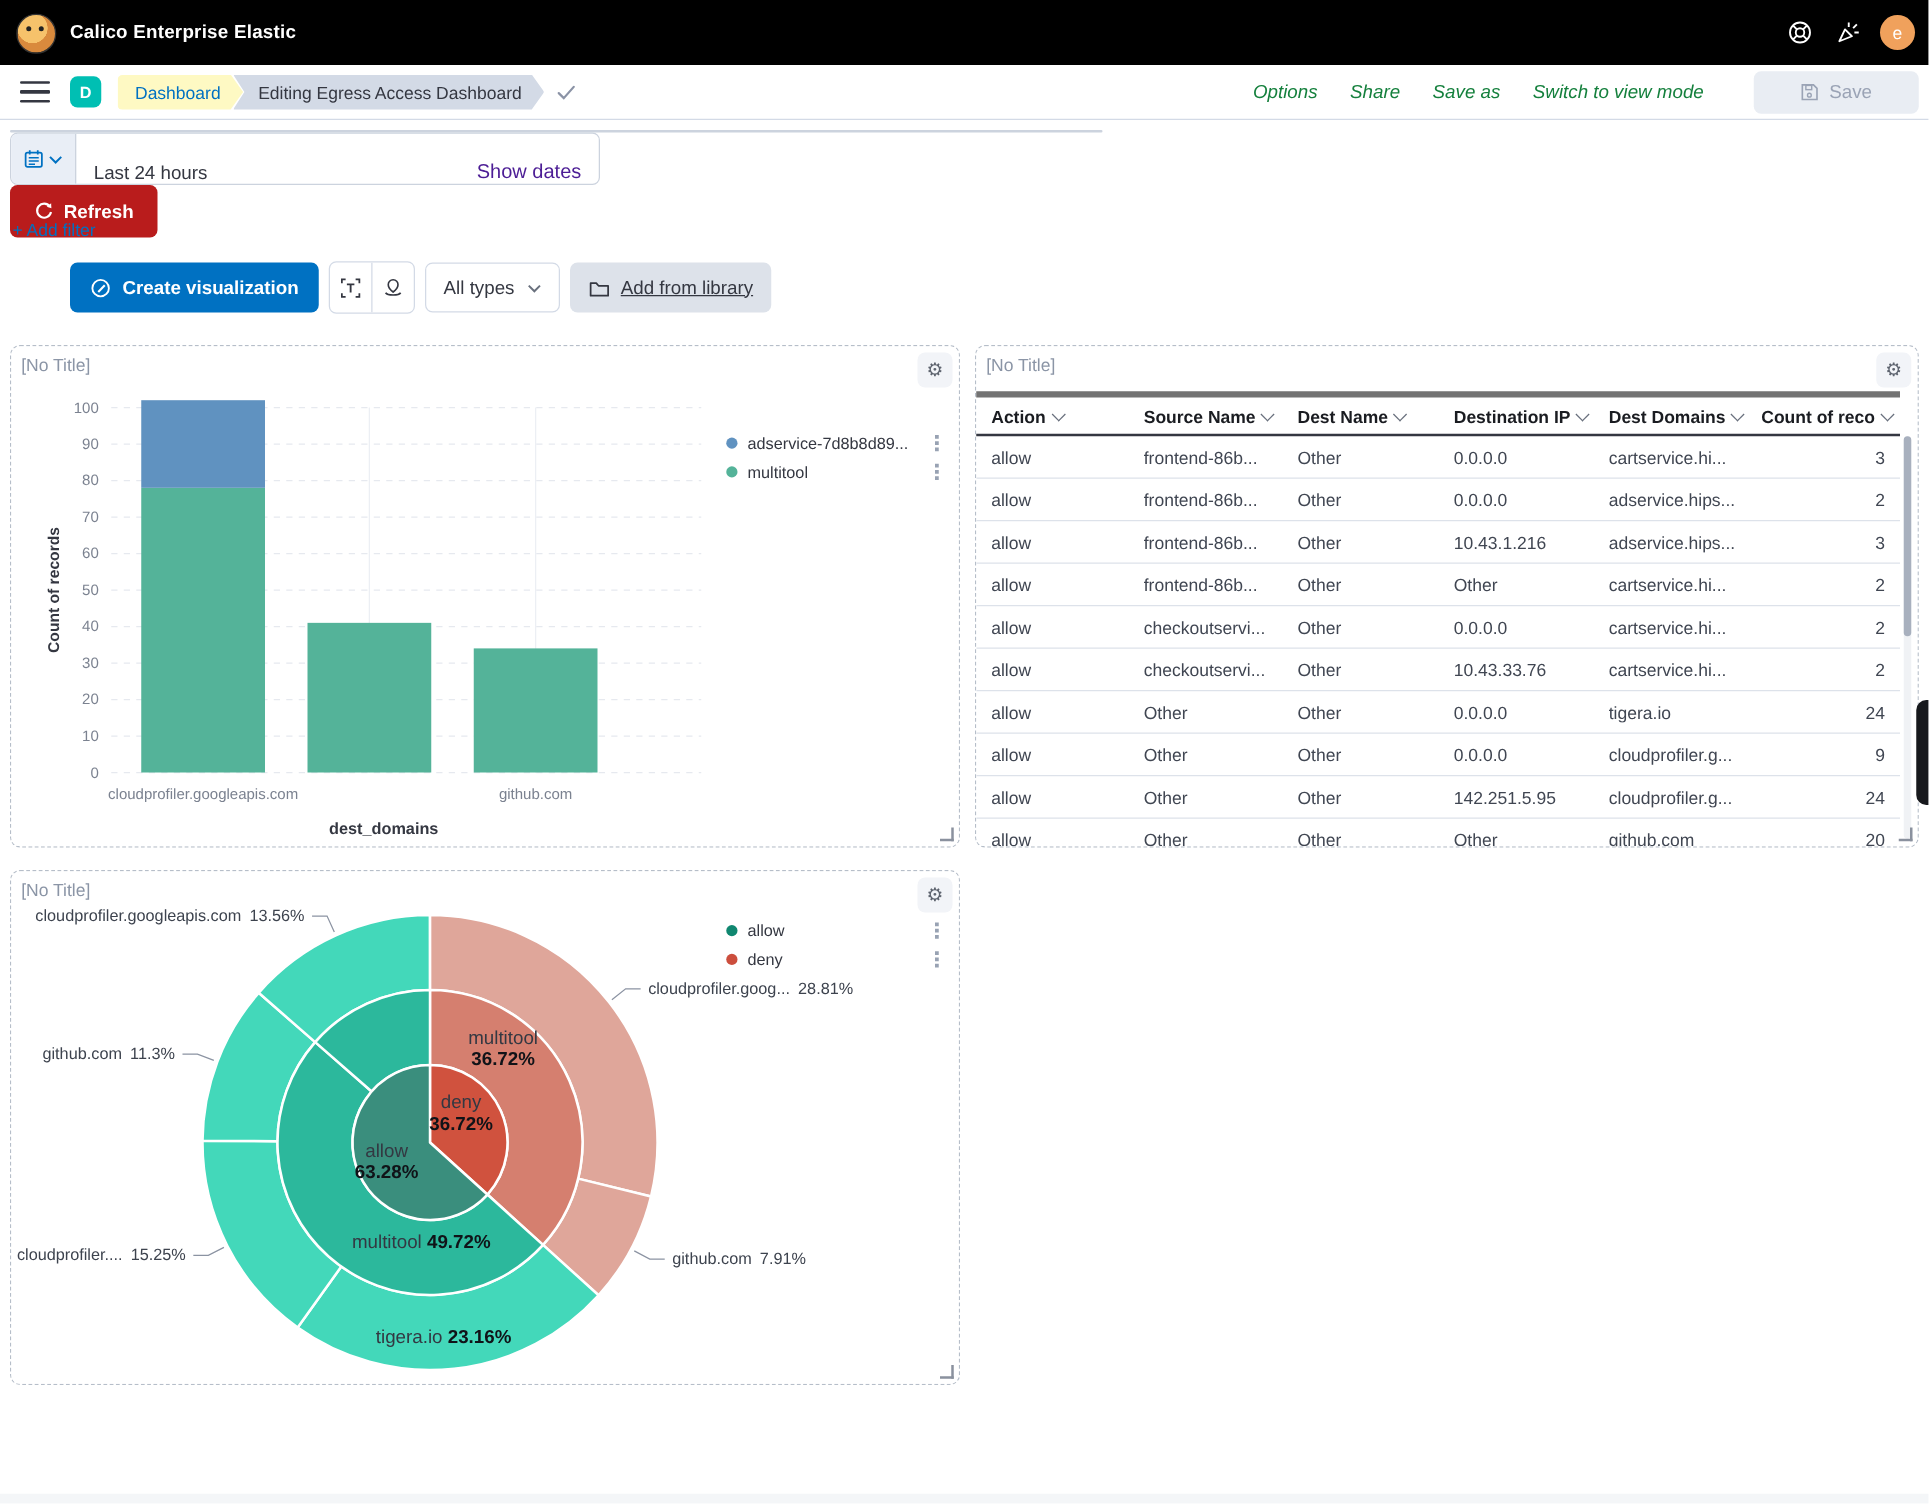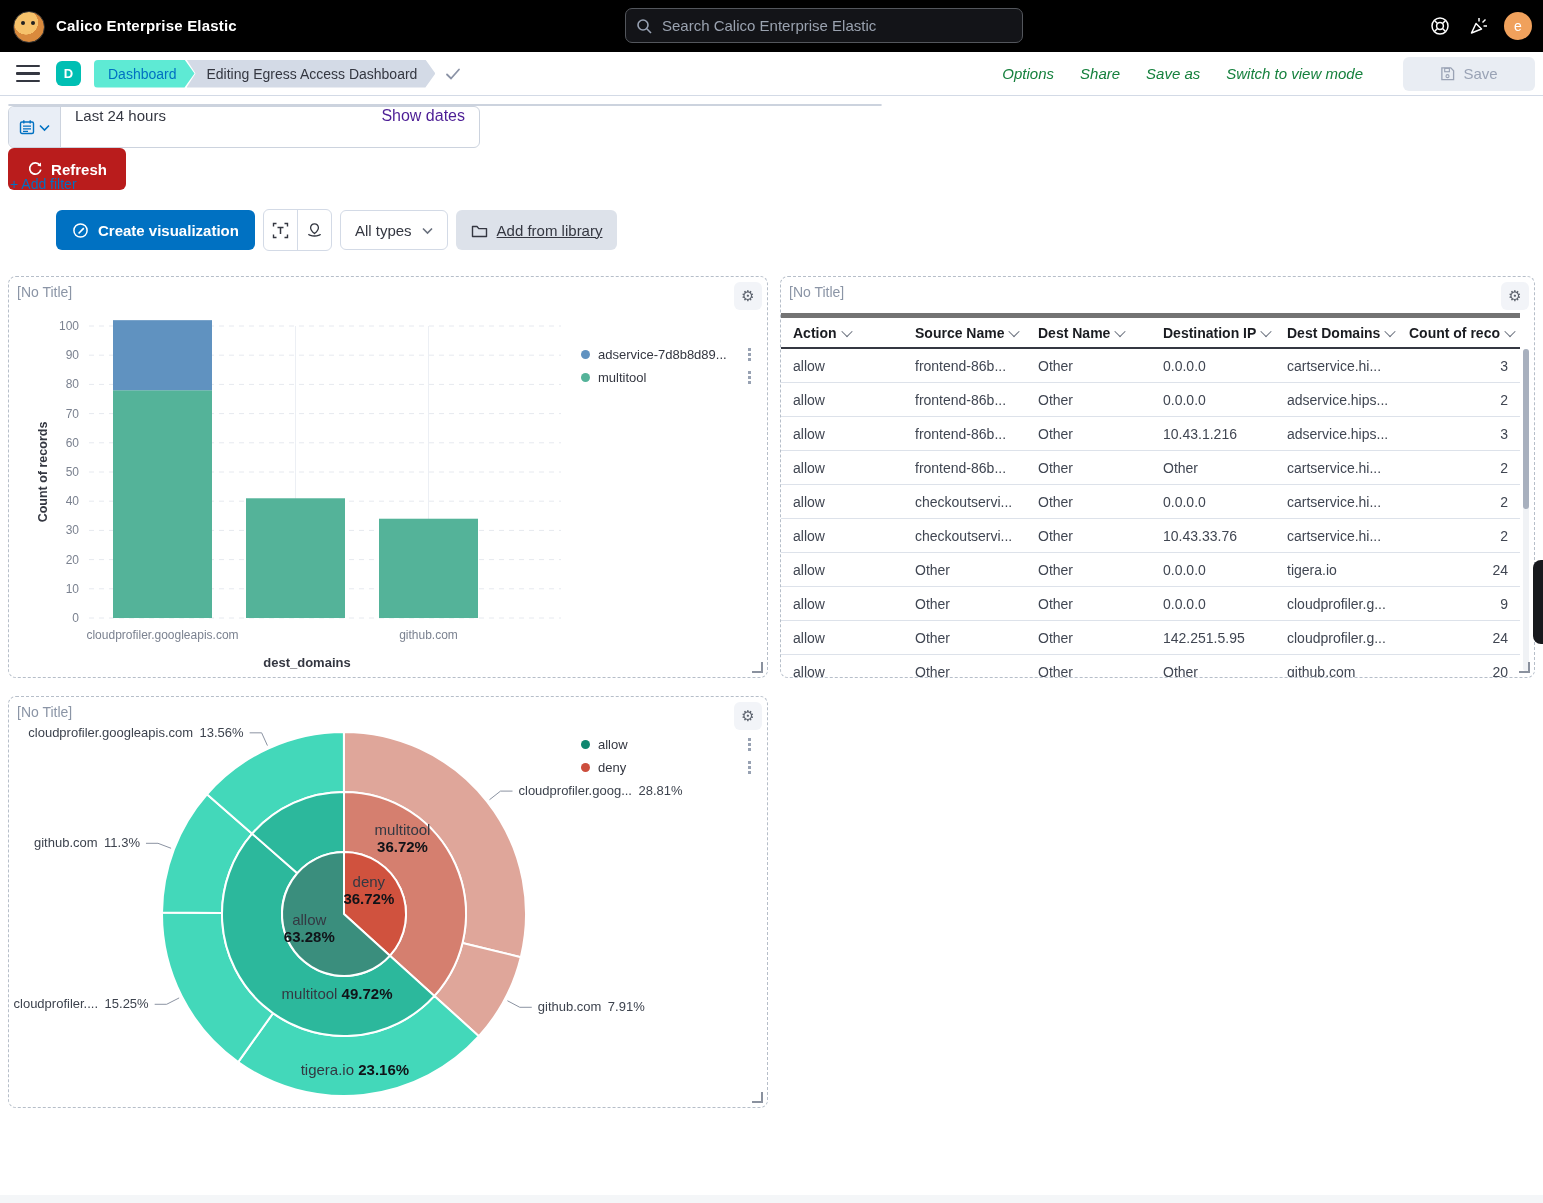--- a/index.html
+++ b/index.html
@@ -17,37 +17,37 @@
   .topsearch input{flex:1;background:transparent;border:0;outline:none;color:#c6ccd5;font-size:15px;font-family:inherit;}
   .topsearch input::placeholder{color:#9aa2af;}
   .topicon{position:absolute;top:15px;width:22px;height:22px;cursor:pointer;}
   .avatar{position:absolute;left:1504px;top:12px;width:28px;height:28px;border-radius:50%;background:#f0a15c;color:#fff;display:flex;align-items:center;justify-content:center;font-size:14px;}
   
   .navbar{position:absolute;left:0;top:52px;width:100%;height:44px;background:#fff;border-bottom:1px solid #d3dae6;display:flex;align-items:center;box-sizing:border-box;padding:0 8px 0 16px;}
   .hamburger{width:24px;height:18px;display:flex;flex-direction:column;justify-content:space-between;cursor:pointer;margin-right:16px;}
   .hamburger i{display:block;height:2.4px;background:#343741;border-radius:1px;}
   .appbadge{width:25px;height:25px;border-radius:6px;background:#00bfb3;color:#fff;font-weight:bold;font-size:13px;display:flex;align-items:center;justify-content:center;margin-right:13px;}
   .crumb{height:28px;display:flex;align-items:center;font-size:14px;padding:0 18px 0 14px;}
-  .crumb1{background:#5eead4;color:#0071c2;border-radius:4px 0 0 4px;clip-path:polygon(0 0,calc(100% - 10px) 0,100% 50%,calc(100% - 10px) 100%,0 100%);cursor:pointer;}
+  .crumb1{background:#fef9c3;color:#0071c2;border-radius:4px 0 0 4px;clip-path:polygon(0 0,calc(100% - 10px) 0,100% 50%,calc(100% - 10px) 100%,0 100%);cursor:pointer;}
   .crumb2{background:#d3dae6;color:#343741;margin-left:-8px;padding-left:20px;clip-path:polygon(0 0,calc(100% - 10px) 0,100% 50%,calc(100% - 10px) 100%,0 100%,9px 50%);}
   .crumb-check{margin-left:10px;cursor:default;}
   .nav-actions{margin-left:auto;display:flex;align-items:center;gap:26px;}
   .navlink{color:#15803d;font-size:15px;cursor:pointer;white-space:nowrap;font-style:italic;}
   .save-btn{margin-left:14px;height:34px;min-width:104px;background:#e9edf3;border-radius:6px;color:#9aa3b5;font-size:15px;display:flex;align-items:center;justify-content:center;gap:8px;cursor:not-allowed;padding:0 14px;}
   
   .querybar{position:absolute;left:8px;top:104px;right:6px;height:58px;display:flex;flex-direction:column;}
   .qgroup{display:flex;border:1px solid #ccd3de;border-radius:6px;overflow:hidden;background:#fff;height:42px;box-sizing:border-box;}
   .qsaved{width:49px;background:#e9eef6;border-right:1px solid #ccd3de;display:flex;align-items:center;justify-content:center;gap:4px;cursor:pointer;}
   .qsearch{flex:1;display:flex;align-items:center;}
   .qsearch input{flex:1;border:0;outline:none;font-size:15px;padding:0 14px;font-family:inherit;color:#343741;}
   .qsearch input::placeholder{color:#69707d;}
   .kql{width:40px;height:100%;background:#e9eef6;border-left:1px solid #ccd3de;display:flex;align-items:center;justify-content:center;font-size:13px;color:#39404a;cursor:pointer;}
   .qspacer{width:8px;flex:0 0 auto;}
   .qcal{width:51px;background:#e9eef6;border-right:1px solid #ccd3de;display:flex;align-items:center;justify-content:center;gap:4px;cursor:pointer;}
-  .qdate{display:flex;align-items:flex-start;flex:1;padding:0 14px;gap:26px;cursor:pointer;}
+  .qdate{display:flex;align-items:flex-end;flex:1;padding:0 14px;gap:26px;cursor:pointer;}
   .qdate .range{font-size:15px;color:#343741;flex:1;}
   .showdates{color:#4c1d95;font-size:16px;cursor:pointer;white-space:nowrap;}
   .refresh-btn{width:118px;height:42px;border-radius:6px;background:#b91c1c;color:#fff;font-size:15px;font-weight:bold;display:flex;align-items:center;justify-content:center;gap:8px;cursor:pointer;flex:0 0 auto;}
   .grp-search{flex:1 1 auto;max-width:874px;}
   .grp-date{width:472px;flex:0 0 auto;}
   
   .filterrow{position:absolute;left:10px;top:156px;height:24px;display:flex;align-items:center;gap:10px;flex-direction:column;}
   .filterdash{width:9px;height:2px;background:#98a2b3;}
   .addfilter{color:#0071c2;font-size:14px;cursor:pointer;}
   
@@ -86,27 +86,20 @@
   text{font-family:"Liberation Sans","DejaVu Sans",sans-serif;}
 </style>
 </head>
 <body>
 
 <div class="stage">
 
   <div class="topbar">
     <div class="logo"></div>
     <div class="topbar-title">Calico Enterprise Elastic</div>
-    <div class="topsearch">
-      <svg width="16" height="16" viewBox="0 0 16 16">
-          <circle cx="7" cy="7" r="5" fill="none" stroke="#98a2b3" stroke-width="1.6"></circle>
-          <line x1="10.8" y1="10.8" x2="15" y2="15" stroke="#98a2b3" stroke-width="1.6"></line>
-        </svg>
-      <input placeholder="Search Calico Enterprise Elastic" style="">
-    </div>
     <svg class="topicon" style="left:1429px" viewBox="0 0 22 22">
       <circle cx="11" cy="11" r="8" fill="none" stroke="#fff" stroke-width="1.5"></circle>
       <circle cx="11" cy="11" r="3.4" fill="none" stroke="#fff" stroke-width="1.5"></circle>
       <line x1="5.5" y1="5.5" x2="8.7" y2="8.7" stroke="#fff" stroke-width="1.5"></line>
       <line x1="16.5" y1="5.5" x2="13.3" y2="8.7" stroke="#fff" stroke-width="1.5"></line>
       <line x1="5.5" y1="16.5" x2="8.7" y2="13.3" stroke="#fff" stroke-width="1.5"></line>
       <line x1="16.5" y1="16.5" x2="13.3" y2="13.3" stroke="#fff" stroke-width="1.5"></line>
     </svg>
     <svg class="topicon" style="left:1468px" viewBox="0 0 22 22">
       <path d="M3.5 18 L8 8.5 L13.5 14 Z" fill="none" stroke="#fff" stroke-width="1.5" stroke-linejoin="round"></path>

